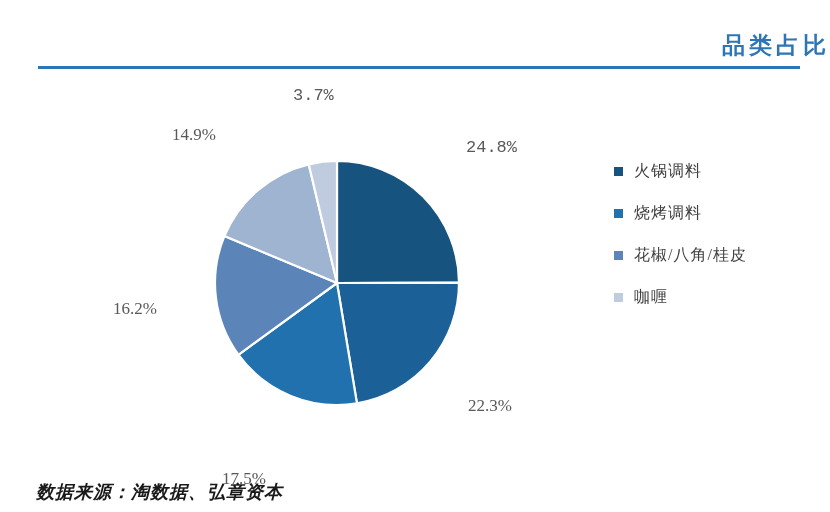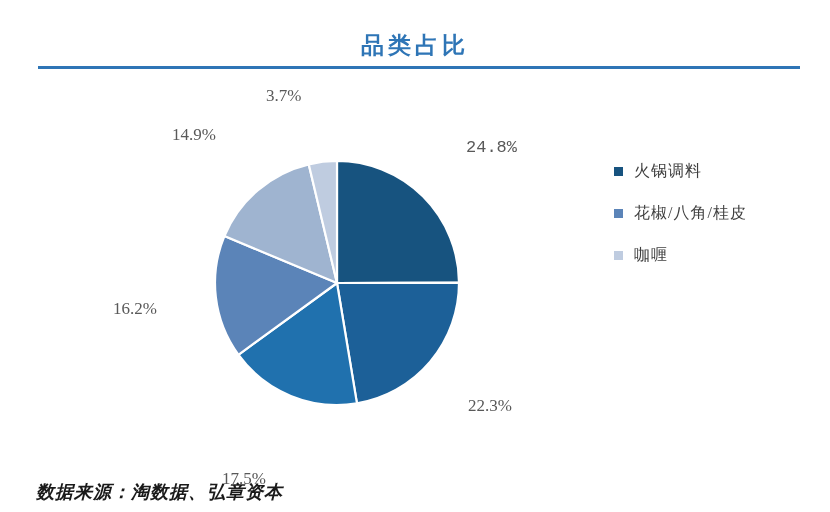--- a/index.html
+++ b/index.html
@@ -15,21 +15,21 @@
     font-family: "Liberation Serif", "DejaVu Serif", serif;
     color: #404040;
   }
 
   
   #chart-title {
     position: absolute;
     left: 0;
     top: 30px;
     width: 830px;
-    text-align: center;
+    text-align: right;
     font-size: 23px;
     font-weight: bold;
     letter-spacing: 4px;
     color: #2E75B6;
     font-family: "Liberation Serif", "DejaVu Serif", serif;
   }
   #title-rule {
     position: absolute;
     left: 38px;
     top: 66px;
@@ -56,21 +56,21 @@
     font-size: 17px;
     color: #595959;
     font-family: "Liberation Serif", "DejaVu Serif", serif;
     white-space: nowrap;
   }
   #label-0 { left: 466px; top: 138px; font-family: Liberation Mono, monospace; }
   #label-1 { left: 468px; top: 396px; }
   #label-2 { left: 222px; top: 445px; margin-top: 24px; }
   #label-3 { left: 113px; top: 299px; }
   #label-4 { left: 172px; top: 125px; }
-  #label-5 { left: 266px; top: 86px; }
+  #label-5 { left: 293px; top: 86px; font-family: Liberation Mono, monospace; }
 
   
   #legend {
     position: absolute;
     left: 614px;
     top: 150px;
     width: 200px;
   }
   .legend-row {
     display: flex;
@@ -130,20 +130,24 @@
 <div class="data-label" id="label-3">16.2%</div>
 <div class="data-label" id="label-4">14.9%</div>
 <div class="data-label" id="label-5">3.7%</div>
 
 <div id="legend">
   <div class="legend-row">
     <span class="legend-swatch" style="background: rgb(23, 83, 127);"></span>
     <span class="legend-label">火锅调料</span>
   </div>
   <div class="legend-row">
+    <span class="legend-swatch" style="background: rgb(32, 113, 174);"></span>
+    <span class="legend-label">烧烤调料</span>
+  </div>
+  <div class="legend-row">
     <span class="legend-swatch" style="background: rgb(91, 132, 184);"></span>
     <span class="legend-label">花椒/八角/桂皮</span>
   </div>
   <div class="legend-row">
     <span class="legend-swatch" style="background: rgb(191, 204, 224);"></span>
     <span class="legend-label">咖喱</span>
   </div>
 </div>
 
 <div id="source-note">数据来源：淘数据、弘章资本</div>

